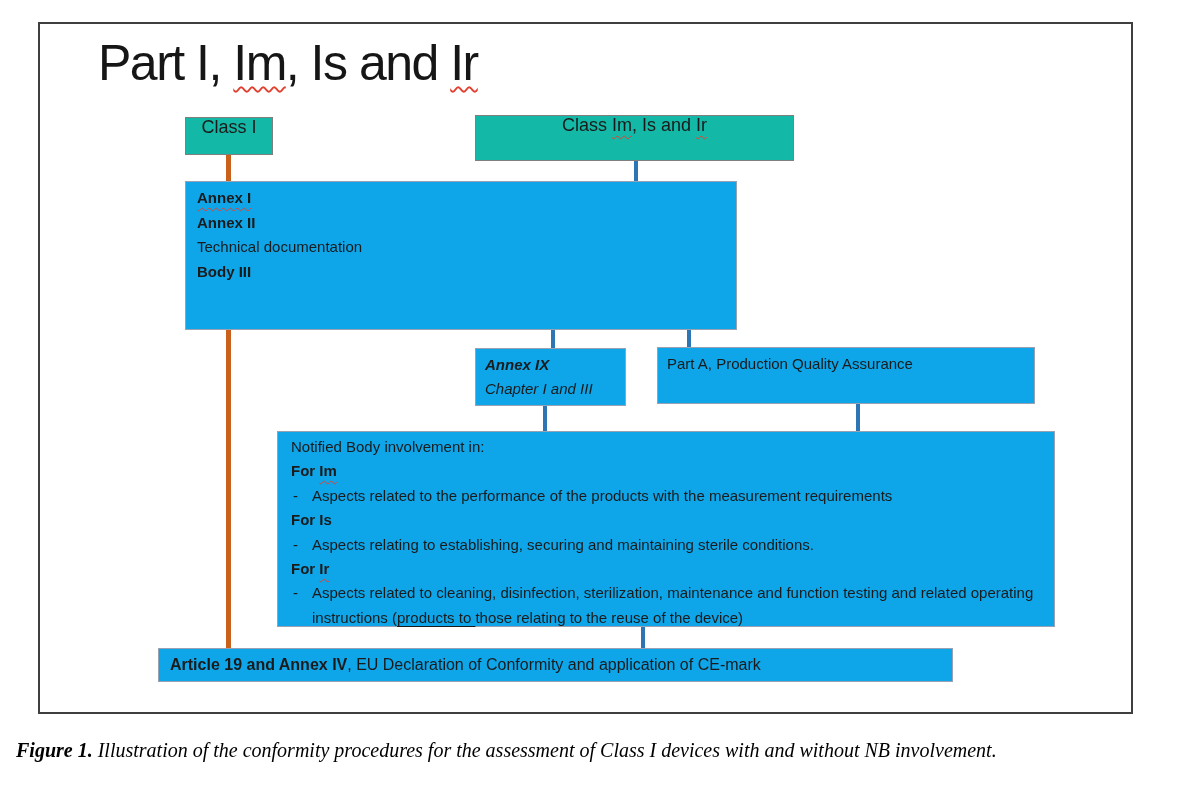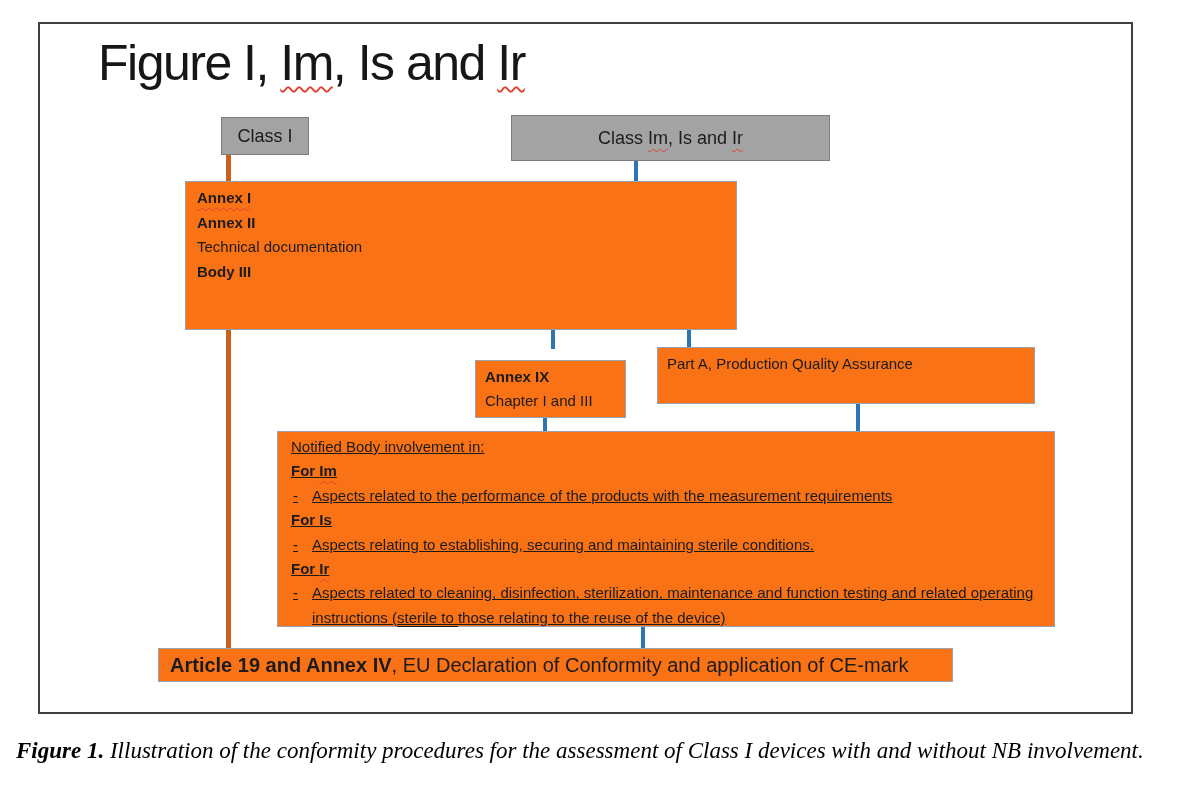--- a/index.html
+++ b/index.html
@@ -8,45 +8,45 @@
   .frame{position:absolute;left:38px;top:22px;width:1095px;height:692px;
          border:2px solid #3f3f3f;box-sizing:border-box;z-index:0;background:transparent;}
   .title{position:absolute;left:98px;top:34px;z-index:2;margin:0;
          font-size:50px;font-weight:400;letter-spacing:-1.5px;color:#161616;white-space:nowrap;}
   .sq{text-decoration-line:underline;text-decoration-style:wavy;
       text-decoration-color:#e2402f;text-decoration-thickness:1px;text-underline-offset:4px;}
   .title .sq{text-decoration-thickness:2px;text-underline-offset:6px;}
   .vline{position:absolute;z-index:1;}
   .blue{background:#2e75b6;}
   .orange{background:#c9611c;}
-  .node{position:absolute;background:#f97316;border:1.5px solid #98a2b3;
+  .node{position:absolute;background:#0ea5e9;border:1.5px solid #98a2b3;
         box-sizing:border-box;z-index:2;font-size:15px;line-height:24.5px;color:#1b1b1b;}
-  .gray{background:#a3a3a3;border:1.5px solid #7f7f7f;display:flex;align-items:center;
-        justify-content:center;font-size:18px;line-height:18px;margin-left:36px;}
+  .gray{background:#14b8a6;border:1.5px solid #7f7f7f;display:flex;align-items:flex-start;
+        justify-content:center;font-size:18px;line-height:18px;}
   .b{font-weight:bold;}
   .u{text-decoration:underline;text-decoration-thickness:1px;text-underline-offset:3px;}
   .pad{padding:4px 11px;}
   .nb{padding:3px 13px;line-height:24.4px;}
   .bullet{display:flex;}
   .bullet .dash{width:21px;flex:0 0 21px;padding-left:2px;box-sizing:border-box;}
   .bullet .btext{flex:1;}
-  .article{display:flex;align-items:center;padding-left:11px;font-size:20px;white-space:nowrap;}
+  .article{display:flex;align-items:center;padding-left:11px;font-size:16px;white-space:nowrap;}
   .caption{position:absolute;left:16px;top:734px;width:1148px;z-index:2;margin:0;
-           font-family:"Liberation Serif",serif;font-style:italic;font-size:23px;
+           font-family:"Liberation Serif",serif;font-style:italic;font-size:20px;
            line-height:33px;color:#000;text-align:justify;}
   .caption .b{font-weight:bold;}
 </style>
 </head>
 <body>
 
 <div class="page">
 
   <div class="frame"></div>
 
-  <h1 class="title"><span>Figure I, </span><span class="sq">Im</span><span>, Is and </span><span class="sq">Ir</span></h1>
+  <h1 class="title"><span>Part I, </span><span class="sq">Im</span><span>, Is and </span><span class="sq">Ir</span></h1>
 
   <div class="vline orange" style="left:226px;top:155px;width:5px;height:493px;"></div>
   <div class="vline blue" style="left:634px;top:153px;width:4px;height:29px;"></div>
   <div class="vline blue" style="left:551px;top:329px;width:4px;height:20px;"></div>
   <div class="vline blue" style="left:687px;top:329px;width:4px;height:19px;"></div>
   <div class="vline blue" style="left:543px;top:405px;width:4px;height:27px;"></div>
   <div class="vline blue" style="left:856px;top:402px;width:4px;height:30px;"></div>
   <div class="vline blue" style="left:641px;top:626px;width:4px;height:23px;"></div>
 
   <div class="node gray" style="left:185px;top:117px;width:88px;height:38px;">
@@ -57,45 +57,45 @@
     <span><span>Class </span><span class="sq">Im</span><span>, Is and </span><span class="sq">Ir</span></span>
   </div>
 
   <div class="node pad" style="left:185px;top:181px;width:552px;height:149px;">
     <div class="b sq" style="display:inline-block;">Annex I</div>
     <div class="b">Annex II</div>
     <div>Technical documentation</div>
     <div class="b">Body III</div>
   </div>
 
-  <div class="node" style="left:475px;top:360px;width:151px;height:58px;padding:4px 9px;line-height:23.5px;">
+  <div class="node" style="left:475px;top:348px;width:151px;height:58px;padding:4px 9px;line-height:23.5px;font-style:italic;">
     <div class="b">Annex IX</div>
     <div>Chapter I and III</div>
   </div>
 
   <div class="node" style="left:657px;top:347px;width:378px;height:57px;padding:4px 9px;line-height:23.5px;">
     <div>Part A, Production Quality Assurance</div>
   </div>
 
-  <div class="node nb" style="left:277px;top:431px;width:778px;height:196px;text-decoration:underline;">
+  <div class="node nb" style="left:277px;top:431px;width:778px;height:196px;">
     <div>Notified Body involvement in:</div>
     <div class="b"><span>For </span><span class="sq">Im</span></div>
     <div class="bullet">
       <span class="dash">-</span>
       <span class="btext">Aspects related to the performance of the products with the measurement requirements</span>
     </div>
     <div class="b">For Is</div>
     <div class="bullet">
       <span class="dash">-</span>
       <span class="btext">Aspects relating to establishing, securing and maintaining sterile conditions.</span>
     </div>
     <div class="b"><span>For </span><span class="sq">Ir</span></div>
     <div class="bullet">
       <span class="dash">-</span>
-      <span class="btext"><span>Aspects related to cleaning, disinfection, sterilization, maintenance and function testing and related operating instructions (</span><span class="u">sterile to </span><span>those relating to the reuse of the device)</span></span>
+      <span class="btext"><span>Aspects related to cleaning, disinfection, sterilization, maintenance and function testing and related operating instructions (</span><span class="u">products to </span><span>those relating to the reuse of the device)</span></span>
     </div>
   </div>
 
   <div class="node article" style="left:158px;top:648px;width:795px;height:34px;">
     <span><span class="b">Article 19 and Annex IV</span><span>, EU Declaration of Conformity and application of CE-mark</span></span>
   </div>
 
   <p class="caption"><span class="b">Figure 1.</span><span> Illustration of the conformity procedures for the assessment of Class I devices with and without NB involvement.</span></p>
 
 </div>

